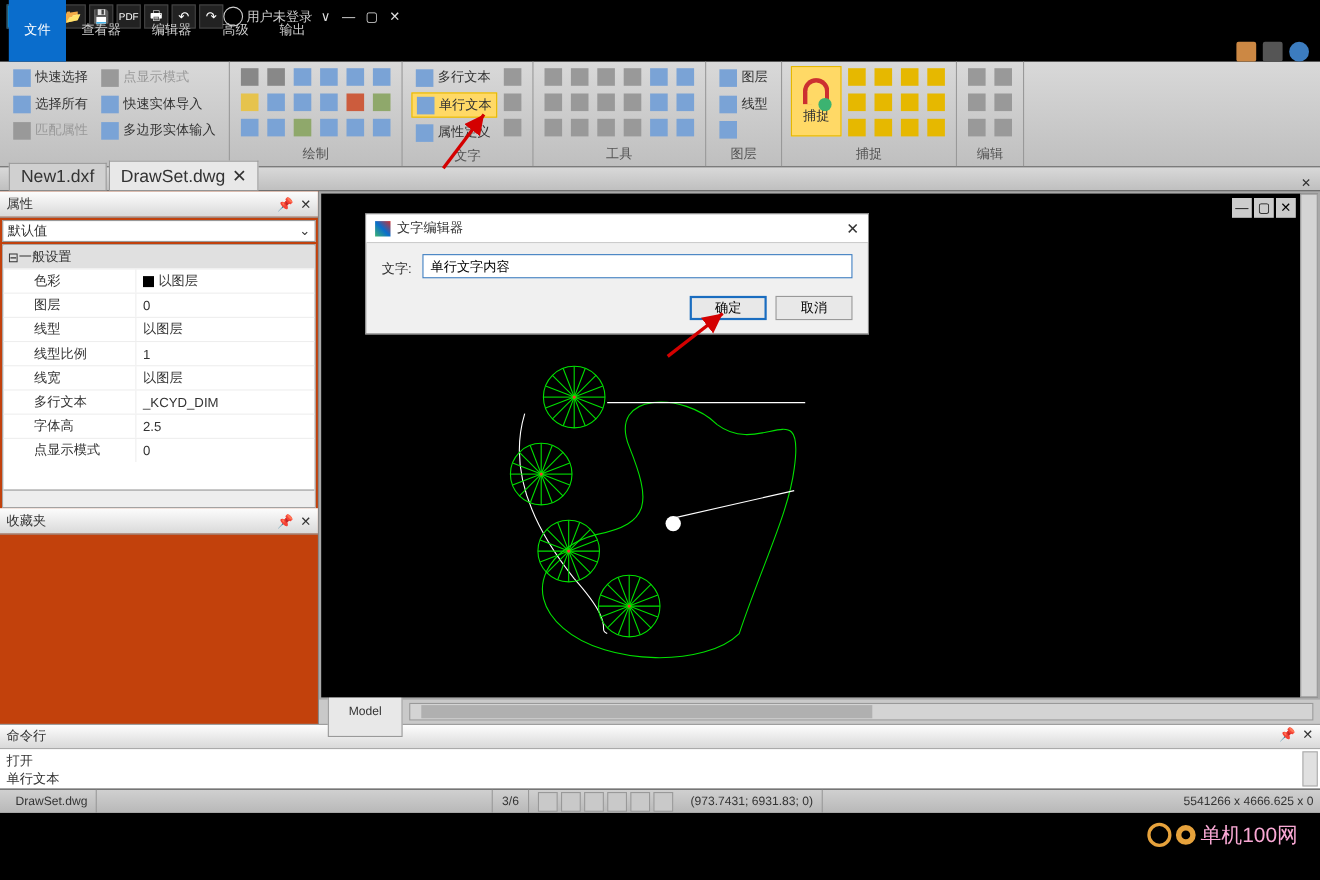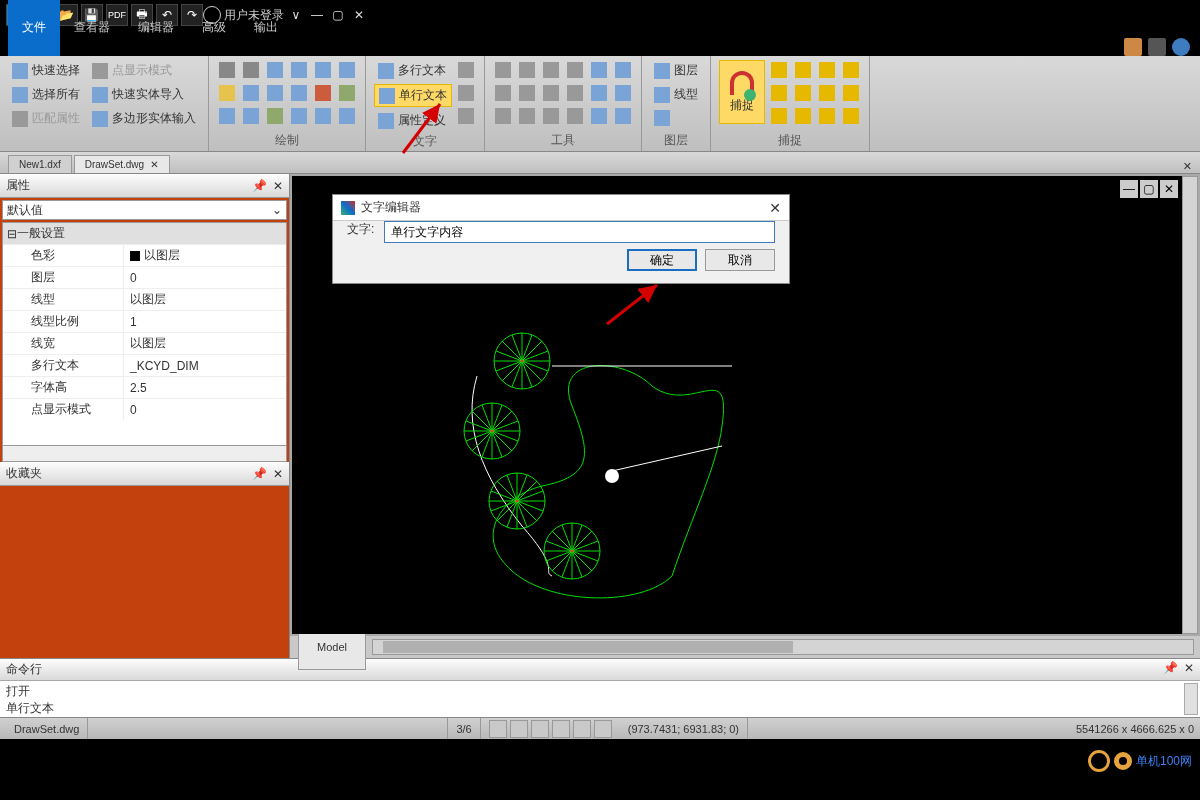--- a/index.html
+++ b/index.html
@@ -38,21 +38,21 @@
 .ribicon.green { background: #8fa86b; }
 .ribicon.yellow { background: #e6c34d; }
 .iconrow { display: flex; gap: 4px; }
 .iconcell { width: 20px; height: 20px; display: flex; align-items: center; justify-content: center; cursor: pointer; }
 .bigbtn { width: 46px; height: 64px; background: #ffd966; border: 1px solid #e6b800; display: flex; flex-direction: column; align-items: center; justify-content: center; gap: 2px; color: #333; }
 .horseshoe { width: 24px; height: 24px; border: 4px solid #cc3030; border-bottom: none; border-radius: 12px 12px 0 0; position: relative; }
 .horseshoe::after { content: ""; position: absolute; bottom: -6px; right: -6px; width: 12px; height: 12px; background: #3cb371; border-radius: 50%; }
 
 
 .filetabs { background: linear-gradient(#d9d9d9,#bfbfbf); height: 22px; display: flex; align-items: flex-end; padding-left: 8px; border-bottom: 1px solid #888; }
-.filetab { padding: 3px 10px; background: #d0d0d0; border: 1px solid #999; border-bottom: none; margin-right: 2px; color: #333; cursor: pointer; font-size: 10px; }
+.filetab { padding: 3px 10px; background: #d0d0d0; border: 1px solid #999; border-bottom: none; margin-right: 2px; color: #333; cursor: pointer; font-size: 16px; }
 .filetab.active { background: #e8e8e8; }
 .filetab .x { margin-left: 6px; cursor: pointer; }
 .close-all { margin-left: auto; margin-right: 8px; color: #333; cursor: pointer; font-size: 11px; }
 
 
 .main { display: flex; height: 484px; background: #a9a9a9; }
 .leftpanel { width: 290px; background: #c2410c; border-right: 1px solid #888; display: flex; flex-direction: column; color: #333; }
 .panel-head { background: linear-gradient(#fdfdfd,#d9d9d9); padding: 3px 6px; border-bottom: 1px solid #999; display: flex; align-items: center; font-size: 12px; }
 .panel-head .pin { margin-left: auto; cursor: pointer; }
 .dropdown { margin: 2px; height: 20px; border: 1px solid #999; background: #fff; display: flex; align-items: center; padding: 0 4px; cursor: pointer; }
@@ -76,21 +76,21 @@
 .hscroll { flex: 1; margin: 0 6px; height: 16px; background: #d4d4d4; border: 1px solid #999; position: relative; }
 .hscroll-thumb { position: absolute; left: 10px; top: 1px; width: 50%; height: 12px; background: #b0b0b0; }
 .vscroll { position: absolute; right: 2px; top: 2px; bottom: 24px; width: 16px; background: #d4d4d4; border: 1px solid #999; }
 .canvas-corner { position: absolute; top: 4px; right: 20px; display: flex; gap: 2px; }
 
 
 .dialog { position: absolute; left: 300px; top: 200px; width: 458px; background: #f0f0f0; border: 1px solid #888; box-shadow: 0 4px 12px rgba(0,0,0,.4); color: #333; }
 .dlg-title { display: flex; align-items: center; padding: 4px 8px; background: #fff; border-bottom: 1px solid #ccc; }
 .dlg-title .dlg-icon { width: 14px; height: 14px; background: linear-gradient(45deg,#3cb371,#0a6dcc,#cc3030); margin-right: 6px; }
 .dlg-close { margin-left: auto; cursor: pointer; font-size: 14px; }
-.dlg-body { padding: 0 14px; display: flex; align-items: flex-start; gap: 10px; }
+.dlg-body { padding: 10px 14px; display: flex; align-items: flex-end; gap: 10px; }
 .dlg-input { flex: 1; height: 22px; border: 1px solid #3c7cbf; padding: 2px 6px; font-size: 12px; outline: none; }
 .dlg-btns { display: flex; justify-content: flex-end; gap: 8px; padding: 6px 14px 12px; }
 .dlg-btn { width: 70px; height: 22px; border: 1px solid #999; background: #e8e8e8; cursor: pointer; font-size: 12px; }
 .dlg-btn.primary { border: 2px solid #1a6dc0; }
 
 
 .arrow-red { position: absolute; pointer-events: none; }
 .arrow-red svg { overflow: visible; }
 
 
@@ -102,21 +102,21 @@
 .cmd-prompt { padding: 4px 6px; border-top: 1px solid #aaa; font-size: 12px; color: #333; background: #fff; }
 .cmd-prompt .blue { color: #0a4db3; cursor: pointer; }
 
 
 .statusbar { background: linear-gradient(#d0d0d0,#b8b8b8); height: 22px; display: flex; align-items: center; color: #333; font-size: 11px; border-top: 1px solid #888; padding: 0 6px; }
 .status-seg { padding: 0 8px; border-right: 1px solid #999; height: 100%; display: flex; align-items: center; }
 .status-icons { display: flex; gap: 3px; margin: 0 8px; }
 .sicon { width: 18px; height: 18px; background: #c9c9c9; border: 1px solid #999; cursor: pointer; }
 .status-right { margin-left: auto; display: flex; align-items: center; gap: 4px; }
 
-.watermark { position: absolute; right: 8px; bottom: 28px; color: #3b82f6; font-size: 12px; display: flex; align-items: center; gap: 4px; pointer-events: none; }
+.watermark { position: absolute; right: 20px; bottom: 28px; color: #f9a8d4; font-size: 19px; display: flex; align-items: center; gap: 4px; pointer-events: none; }
 .watermark .wcirc { width: 22px; height: 22px; border: 3px solid #e6a23c; border-radius: 50%; display: inline-block; }
 </style>
 </head>
 <body>
 
 <div class="titlebar">
   <div class="titlebar-left">
     <div class="qicon logo">A</div>
     <div class="qicon">＋</div>
     <div class="qicon">📂</div>
@@ -417,20 +417,51 @@
             </div>
           <div class="iconcell">
               <span class="ribicon sm" style="background:#e6b800"></span>
             </div>
         </div>
       </div>
     </div>
     <div class="ribgroup-label">捕捉</div>
   </div>
 
+  <div class="ribgroup">
+    <div class="ribgroup-body">
+      <div class="ribcol">
+        <div class="iconrow">
+          <div class="iconcell">
+              <span class="ribicon sm gray"></span>
+            </div>
+          <div class="iconcell">
+              <span class="ribicon sm gray"></span>
+            </div>
+        </div>
+        <div class="iconrow">
+          <div class="iconcell">
+              <span class="ribicon sm gray"></span>
+            </div>
+          <div class="iconcell">
+              <span class="ribicon sm gray"></span>
+            </div>
+        </div>
+        <div class="iconrow">
+          <div class="iconcell">
+              <span class="ribicon sm gray"></span>
+            </div>
+          <div class="iconcell">
+              <span class="ribicon sm gray"></span>
+            </div>
+        </div>
+      </div>
+    </div>
+    <div class="ribgroup-label">编辑</div>
+  </div>
 </div>
 
 <div class="filetabs">
   <div class="filetab"><span>New1.dxf</span></div>
   <div class="filetab active"><span>DrawSet.dwg</span><span class="x">✕</span></div>
   <span class="close-all">✕</span>
 </div>
 
 <div class="arrow-red" style="left:398px;top:98px">
   <svg width="60" height="60">

